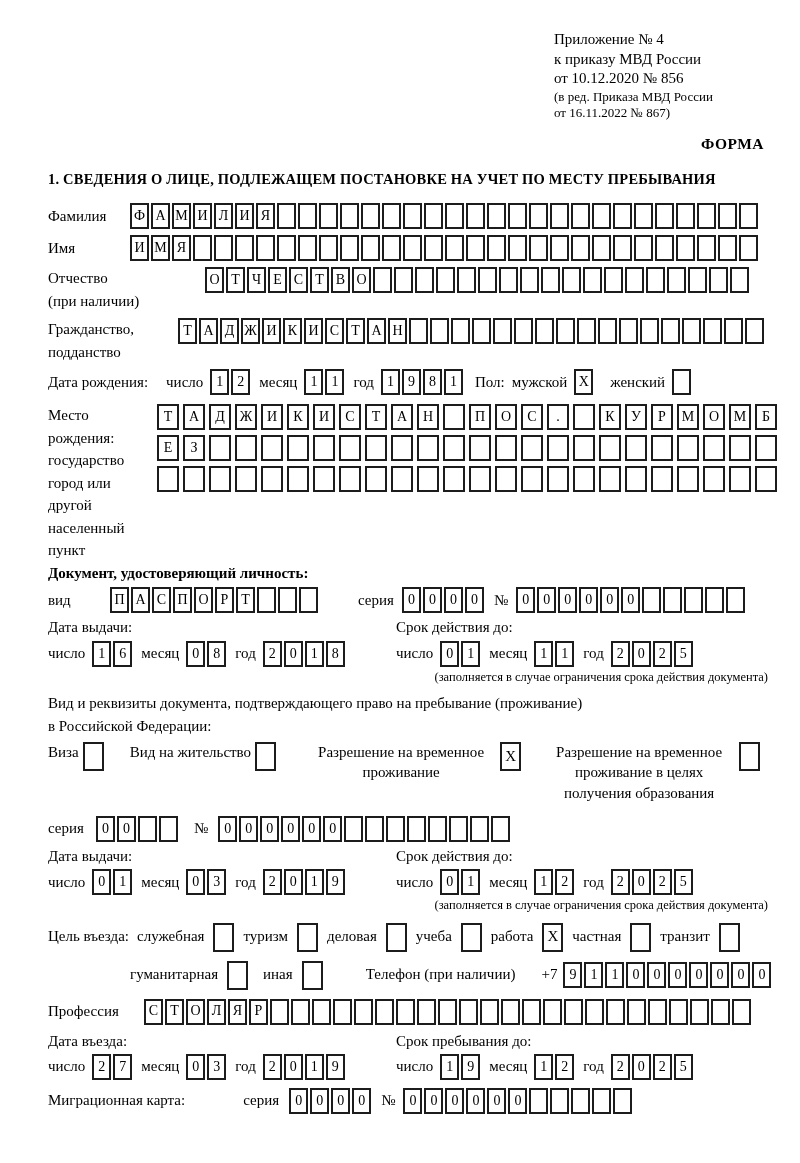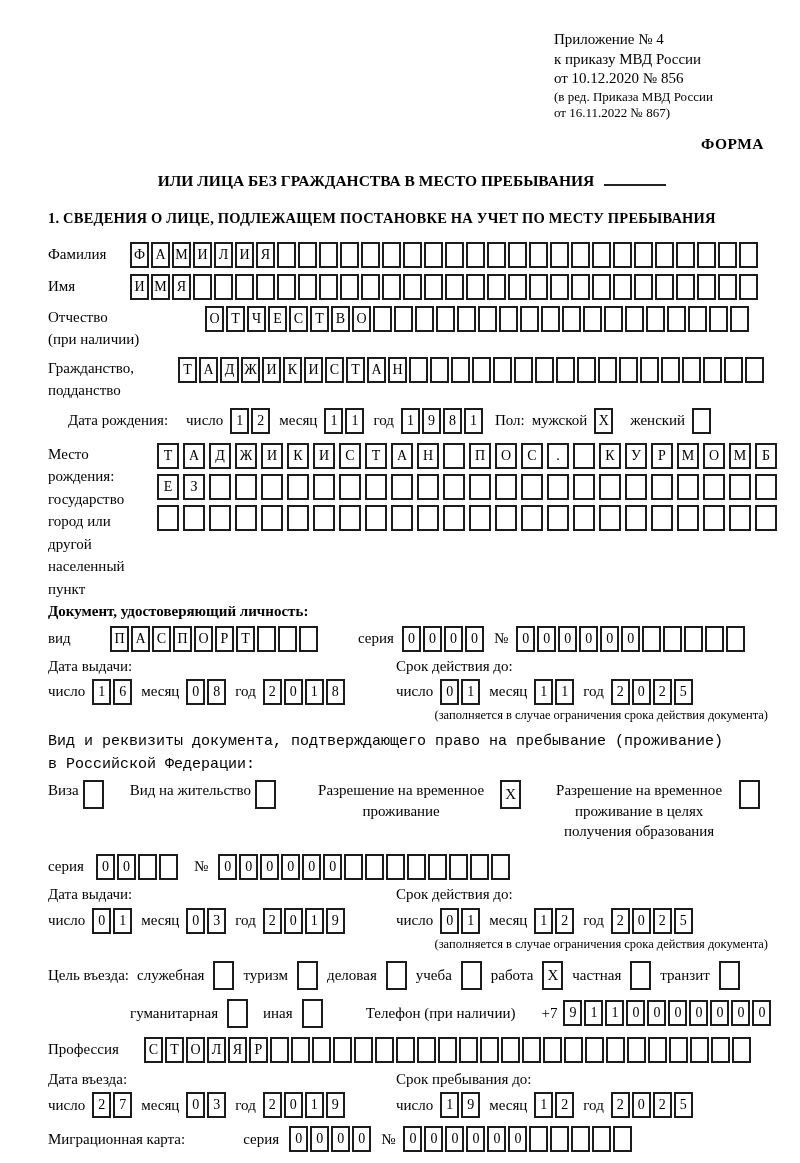--- a/index.html
+++ b/index.html
@@ -34,21 +34,21 @@
     display:inline-flex;flex:none;align-items:center;justify-content:center;
     width:17px;height:25px;border:2px solid #1c1c1c;font-size:15px;background:#fff;
   }
   .grp{display:flex;align-items:center;gap:7px;flex:none;}
   .dlbl{flex:none;}
   .datecols{display:flex;align-items:flex-start;}
   .datecol-l{width:348px;flex:none;}
   .datecol-r{flex:1;}
   .datehead{margin-bottom:3px;}
   .note-right{font-size:12.5px;text-align:right;padding-right:8px;margin:2px 0 9px 0;}
-  .plainline{margin-bottom:3px;font-family:Liberation Mono, monospace;}
+  .plainline{margin-bottom:3px;}
   .opts{display:flex;align-items:flex-start;margin:6px 0 13px 0;}
   .opt{display:flex;align-items:flex-start;gap:4px;}
   .optlabel{white-space:pre-line;text-align:center;line-height:1.35;}
   .purpose-row{display:flex;align-items:center;margin-bottom:9px;flex-wrap:nowrap;}
   .pair{display:flex;align-items:center;gap:9px;margin-right:9px;flex:none;}
 </style>
 </head>
 <body>
 
 <div class="page">
@@ -57,23 +57,20 @@
     <div>Приложение № 4</div>
     <div>к приказу МВД России</div>
     <div>от 10.12.2020 № 856</div>
     <div class="small">(в ред. Приказа МВД России</div>
     <div class="small">от 16.11.2022 № 867)</div>
   </div>
 
   <div class="forma">ФОРМА</div>
 
   <div class="title">
-    <div>
-      <span>ИЛИ ЛИЦА БЕЗ ГРАЖДАНСТВА В МЕСТО ПРЕБЫВАНИЯ</span><span class="title-underline"></span>
-    </div>
   </div>
 
   <div class="section-heading">1. СВЕДЕНИЯ О ЛИЦЕ, ПОДЛЕЖАЩЕМ ПОСТАНОВКЕ НА УЧЕТ ПО МЕСТУ ПРЕБЫВАНИЯ</div>
 
   <div class="row">
     <span class="lbl w82">Фамилия</span>
     <span class="cells">
         <span class="cell">Ф</span>
         <span class="cell">А</span>
         <span class="cell">М</span>
@@ -208,21 +205,21 @@
         <span class="cell"></span>
         <span class="cell"></span>
         <span class="cell"></span>
         <span class="cell"></span>
         <span class="cell"></span>
         <span class="cell"></span>
         <span class="cell"></span>
       </span>
   </div>
 
-  <div class="row" style="margin-bottom:9px;margin-left:20px;">
+  <div class="row" style="margin-bottom:9px;">
     <span class="lbl">Дата рождения:</span>
     <span class="grp" style="margin-left:18px;">
       <span class="dlbl">число</span>
       <span class="cells">
           <span class="cell">1</span>
           <span class="cell">2</span>
         </span>
       <span class="dlbl">месяц</span>
       <span class="cells">
           <span class="cell">1</span>

